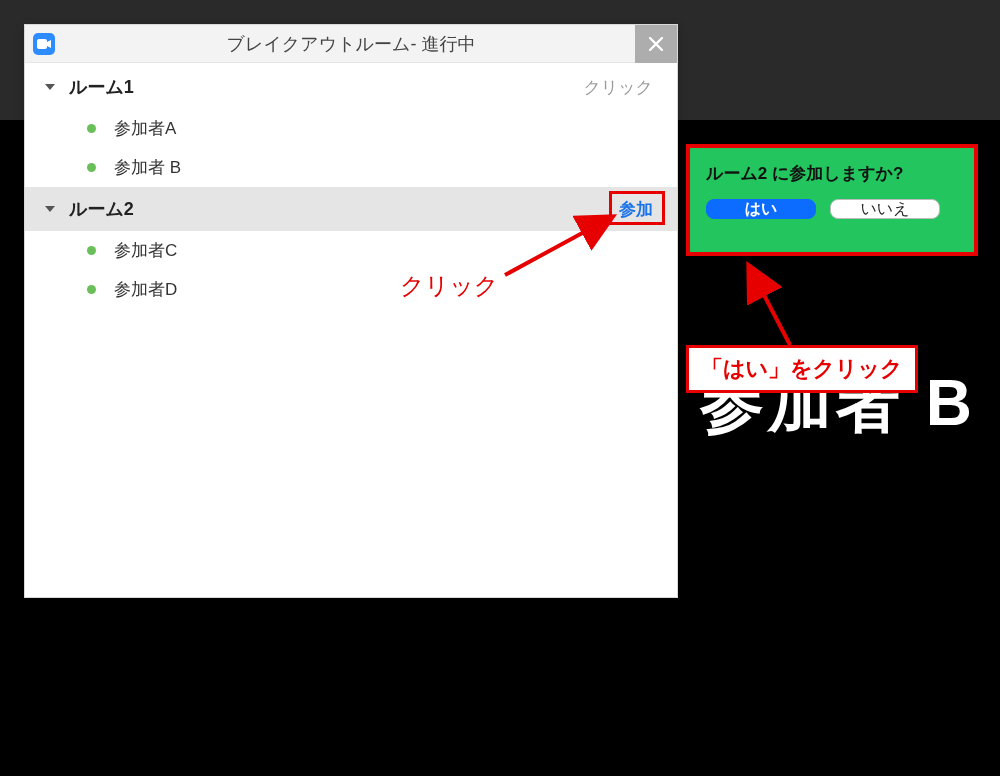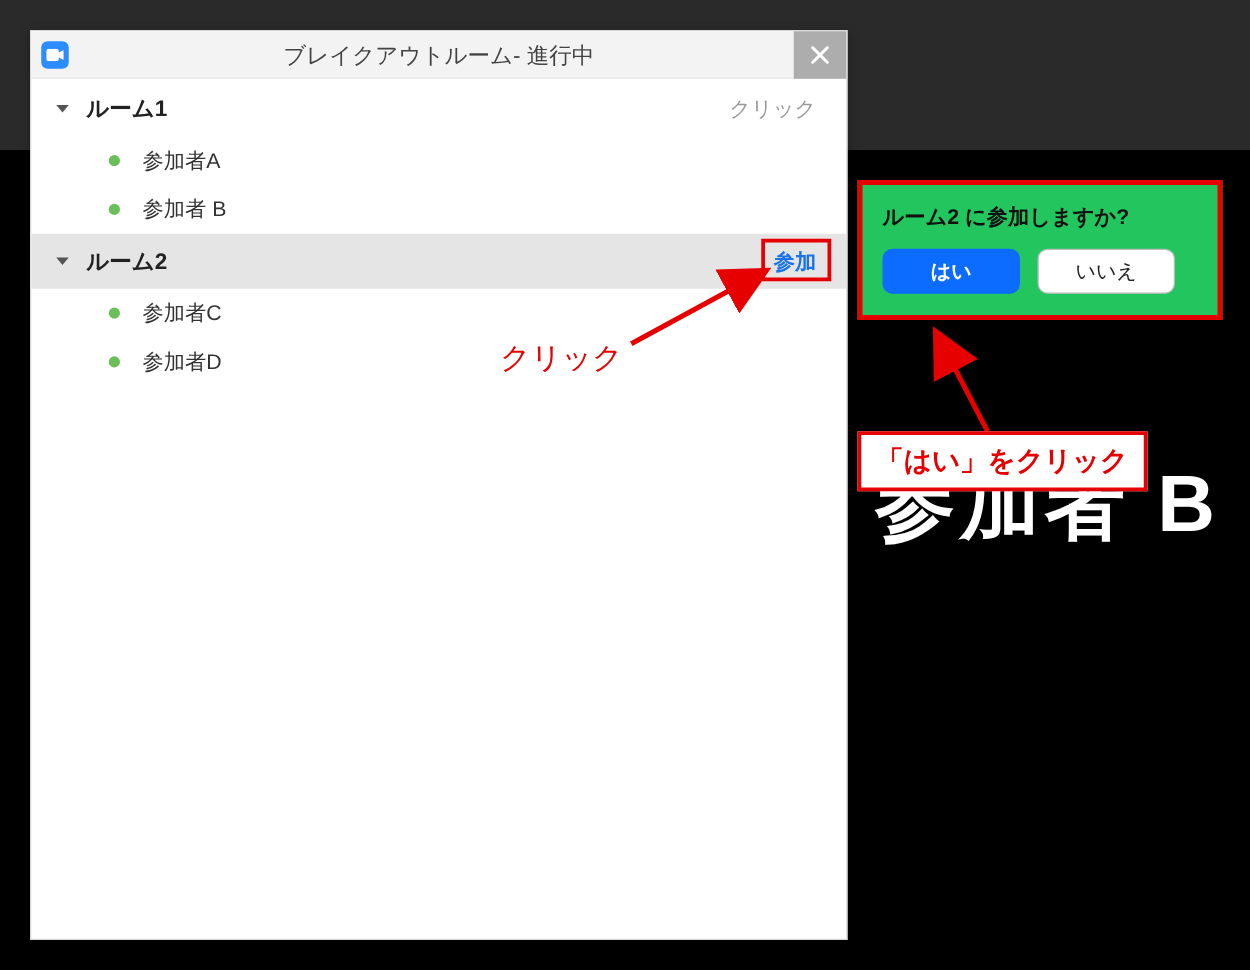--- a/index.html
+++ b/index.html
@@ -25,21 +25,21 @@
       color: #fff;
       letter-spacing: 4px;
       white-space: nowrap;
     }
     
     .window {
       position: absolute;
       top: 24px;
       left: 24px;
       width: 654px;
-      height: 728px;
+      height: 574px;
       background: #fff;
       border: 1px solid #d8d8d8;
       box-shadow: 0 2px 8px rgba(0,0,0,.25);
       display: flex;
       flex-direction: column;
     }
     .titlebar {
       height: 38px;
       background: #f3f3f3;
       border-bottom: 1px solid #e6e6e6;
@@ -143,21 +143,21 @@
       font-weight: 700;
       color: #111;
       margin-bottom: 14px;
     }
     .confirm-buttons {
       display: flex;
       gap: 14px;
     }
     .btn {
       flex: none;
-      height: 36px;
+      height: 20px;
       border-radius: 8px;
       font-size: 16px;
       display: flex; align-items: center; justify-content: center;
       cursor: pointer;
     }
     .btn-yes {
       width: 110px;
       background: #0b6cff;
       color: #fff;
       font-weight: 600;

